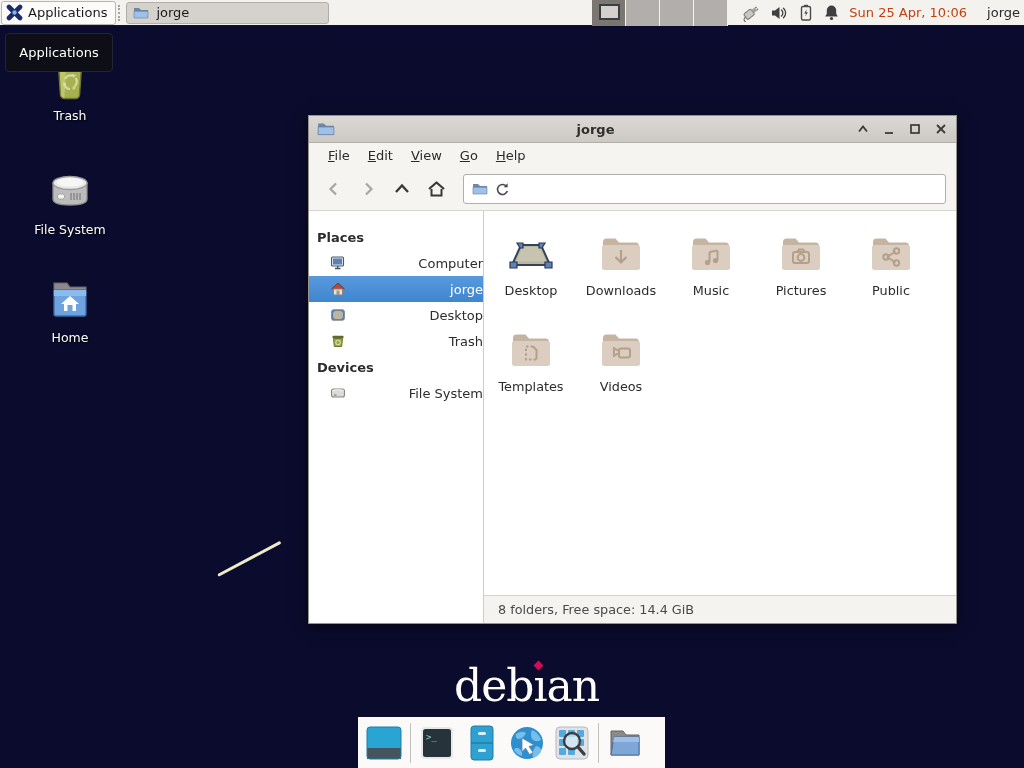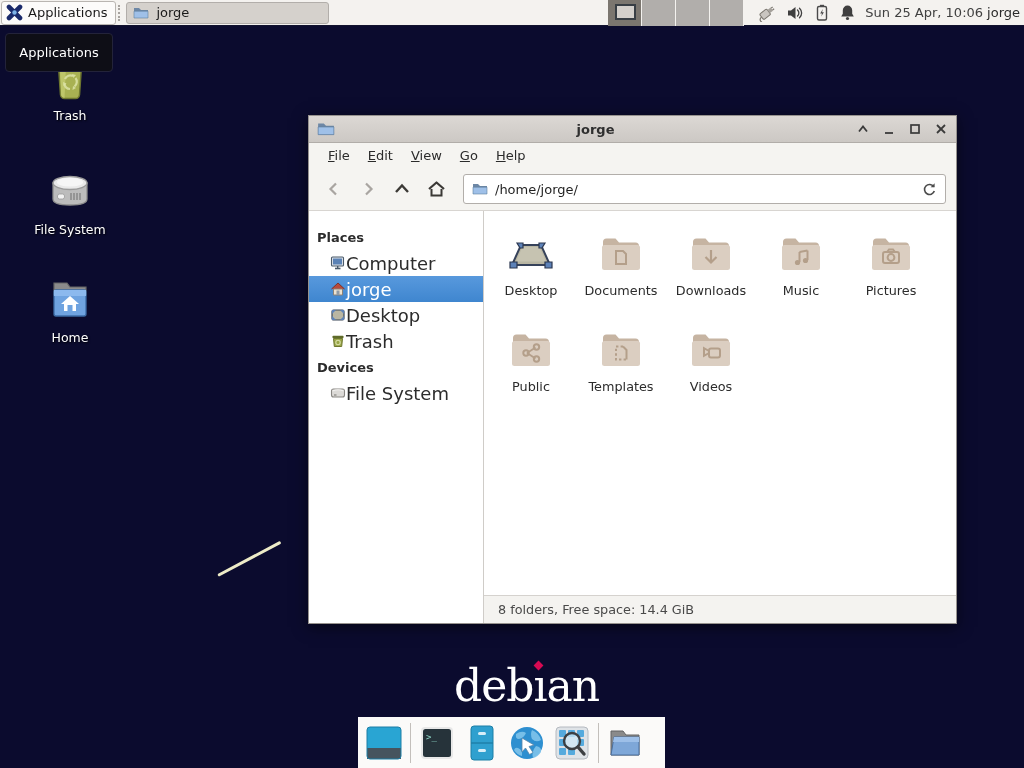--- a/index.html
+++ b/index.html
@@ -11,21 +11,21 @@
   .apps-btn { display:flex; align-items:center; gap:5px; height:24px; margin-left:1px; padding:0 8px 0 4px; background:#fcfbfa; border:1px solid #b9b5b1; border-radius:3px; font-size:13px; color:#1a1a1a; }
   .grip { width:6px; height:16px; margin:0 2px; border-left:2px dotted #a7a39f; }
   .task-btn { display:flex; align-items:center; gap:7px; width:203px; height:22px; padding:0 6px; background:#d5d1cc; border:1px solid #b2aeaa; border-radius:3px; font-size:13px; color:#1a1a1a; }
   .panel-spacer { flex:1; }
   .pager { display:flex; height:26px; margin-right:8px; }
   .pager .ws { width:34px; height:26px; background:#b1aeab; border-right:1px solid #f4f2ef; position:relative; }
   .pager .ws.active { background:#7b766f; }
   .pager .ws.active .win { position:absolute; left:7px; top:4px; width:21px; height:16px; background:#d4d0cb; border:2px solid #383e44; }
   .tray { display:flex; align-items:center; gap:11px; margin:0 10px 0 4px; }
   .tray svg { display:block; }
-  .clock { font-size:13px; color:#404040; margin-right:4px; white-space:nowrap; }
+  .clock { font-size:13px; color:#c2410c; margin-right:20px; white-space:nowrap; }
   .panel-user { font-size:13px; color:#2b2b2b; margin-right:4px; }
 
   
   .tooltip { position:absolute; left:5px; top:33px; width:108px; height:39px; background:#0e0e16; border:1px solid #23233a; border-radius:4px; color:#fff; font-size:13px; display:flex; align-items:center; justify-content:center; z-index:50; }
 
   
   .desk-icon { position:absolute; width:96px; display:flex; flex-direction:column; align-items:center; gap:4px; }
   .desk-icon .glyph { width:52px; height:52px; }
   .desk-icon .dlabel { color:#fff; font-size:12.5px; text-shadow:1px 1px 2px #000; white-space:nowrap; }
   #desk-trash { left:22px; top:52px; }
@@ -57,21 +57,21 @@
   .menubar u { text-decoration:underline; }
 
   .toolbar { height:43px; background:#f5f4f1; border-bottom:1px solid #d8d5d1; display:flex; align-items:center; padding:0 10px; gap:4px; flex:0 0 43px; }
   .tbtn { width:30px; height:30px; display:flex; align-items:center; justify-content:center; }
   .pathwrap { flex:1; height:30px; margin-left:8px; background:#fff; border:1px solid #b2aeaa; border-radius:3px; display:flex; align-items:center; padding:0 8px; gap:7px; }
   .pathwrap .ptext { flex:1; font-size:13px; color:#1f1f1f; }
 
   .wbody { flex:1; display:flex; min-height:0; }
   .sidebar { width:175px; background:#fff; border-right:1px solid #cfccc8; padding-top:13px; }
   .shead { font-weight:bold; font-size:13px; color:#2c2c2c; padding:6px 8px 5px 8px; }
-  .srow { height:26px; display:flex; align-items:center; padding-left:21px; font-size:18px; color:#2c2c2c; }
+  .srow { height:26px; display:flex; align-items:center; gap:7px; padding-left:21px; font-size:13px; color:#2c2c2c;justify-content:space-between; }
   .srow svg { flex:0 0 16px; }
   .srow.selected { background:linear-gradient(#5899dd,#3f86cf); color:#fff; }
 
   .rightcol { flex:1; display:flex; flex-direction:column; min-width:0; }
   .filegrid { flex:1; display:flex; flex-wrap:wrap; align-content:flex-start; padding:10px 0 0 2px; background:#fff; }
   .fitem { width:90px; height:96px; display:flex; flex-direction:column; align-items:center; }
   .fitem .ficon { width:48px; height:48px; margin-top:8px; }
   .fitem .flabel { margin-top:6px; font-size:12.8px; color:#2c2c2c; }
   .statusbar { height:28px; background:#f4f3f0; border-top:1px solid #d5d2ce; font-size:12.8px; color:#4a4a4a; display:flex; align-items:center; padding-left:14px; flex:0 0 28px; }
 </style>
@@ -247,21 +247,20 @@
       <svg width="19" height="18" viewBox="0 0 19 18">
         <path d="M2 9 L9.5 2.5 L17 9" fill="none" stroke="#3b3936" stroke-width="2.2" stroke-linejoin="round"></path>
         <path d="M4.5 9 v6.5 h10 V9" fill="none" stroke="#3b3936" stroke-width="2"></path>
       </svg>
     </div>
     <div class="pathwrap">
       <svg width="16" height="16" viewBox="0 0 16 16">
         <path d="M1 3 h5 l2 2 h7 v8 H1z" fill="#6d87a5"></path>
         <path d="M1 6.2 h14 v6.8 H1z" fill="#9fc0e8" stroke="#5f7f9f" stroke-width="0.6"></path>
       </svg>
-      <span class="ptext">/home/jorge/</span>
       <svg width="15" height="15" viewBox="0 0 15 15">
         <path d="M12.3 9 a5 5 0 1 1 -0.6 -4.3" fill="none" stroke="#4a4a4a" stroke-width="1.6"></path>
         <path d="M12.6 1.2 v4 h-4 z" fill="#4a4a4a"></path>
       </svg>
     </div>
   </div>
 
   <div class="wbody">
     <div class="sidebar">
       <div class="shead">Places</div>
@@ -314,30 +313,20 @@
         <div class="fitem">
           <svg class="ficon" viewBox="0 0 48 48">
             <path d="M14 16 h20 l9 20 H5 z" fill="#b9b6a3" stroke="#36425a" stroke-width="2"></path>
             <path d="M15.5 18 h17 l6.5 14.5 H9 z" fill="#c6c3b1"></path>
             <path d="M10 14 h6 v5 h-3 z M38 14 h-6 v5 h3 z" fill="#5d82b8" stroke="#2c3850" stroke-width="1.2"></path>
             <path d="M3 33 h7 v6 H3 z M45 33 h-7 v6 h7 z" fill="#5d82b8" stroke="#2c3850" stroke-width="1.2"></path>
           </svg>
           <div class="flabel">Desktop</div>
         </div>
 
-        <div class="fitem">
-          <svg class="ficon" viewBox="0 0 48 48">
-            <path d="M6 13 q0 -3.5 3.5 -3.5 h9 l3.5 4 h16.5 q3.5 0 3.5 3.5 v3 H6 z" fill="#c6b4a2"></path>
-            <rect x="5" y="16" width="38" height="25" rx="2.5" fill="#dbcec1"></rect>
-            <g fill="none" stroke="#b49f8a" stroke-width="2">
-              <path d="M19 22 h7 l3 3 v10 h-10 z"></path>
-            </g>
-          </svg>
-          <div class="flabel">Documents</div>
-        </div>
 
         <div class="fitem">
           <svg class="ficon" viewBox="0 0 48 48">
             <path d="M6 13 q0 -3.5 3.5 -3.5 h9 l3.5 4 h16.5 q3.5 0 3.5 3.5 v3 H6 z" fill="#c6b4a2"></path>
             <rect x="5" y="16" width="38" height="25" rx="2.5" fill="#dbcec1"></rect>
             <g fill="none" stroke="#b49f8a" stroke-width="2.2">
               <line x1="24" y1="21" x2="24" y2="33"></line>
               <polyline points="18.5,28 24,33.5 29.5,28"></polyline>
             </g>
           </svg>

